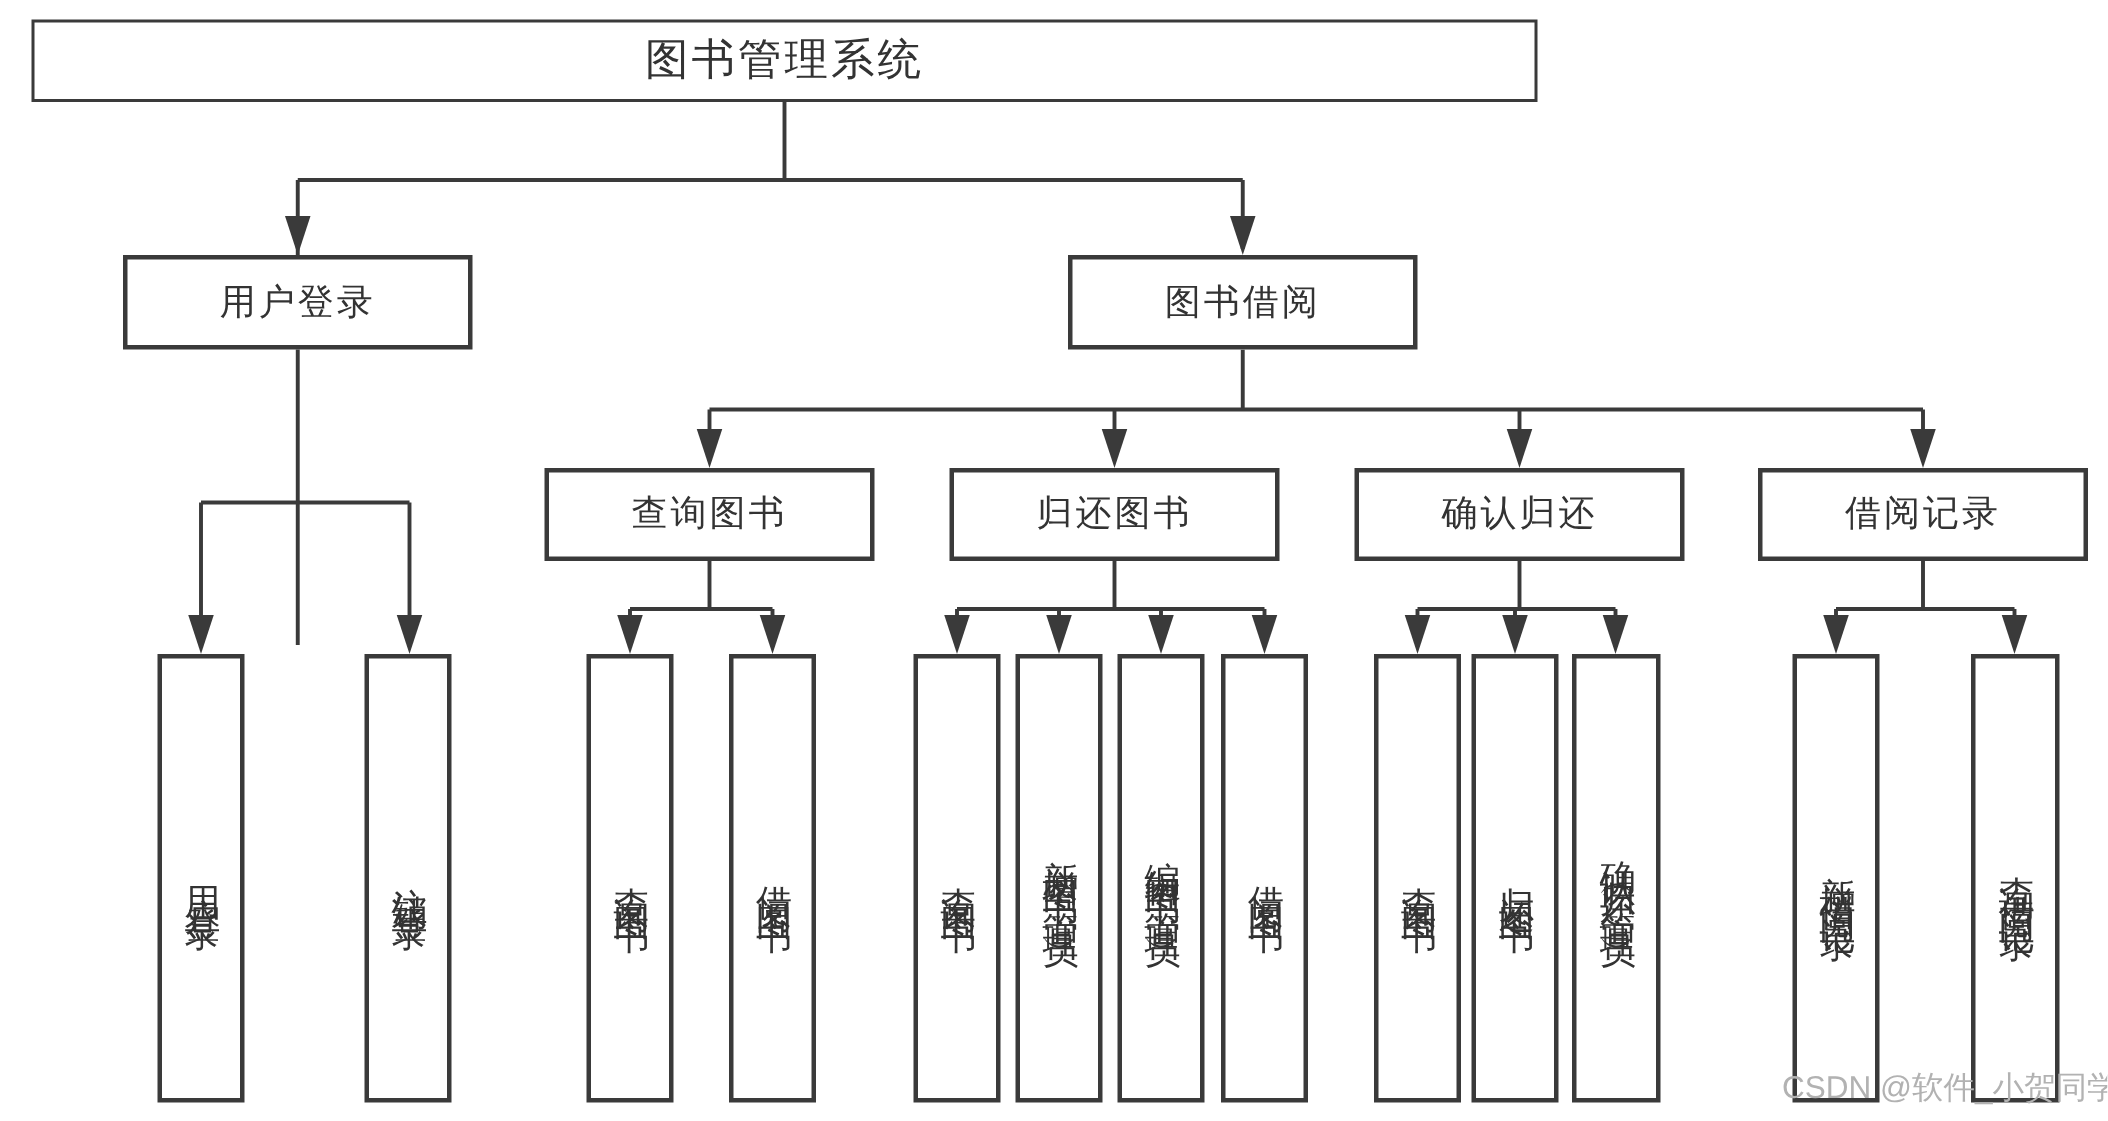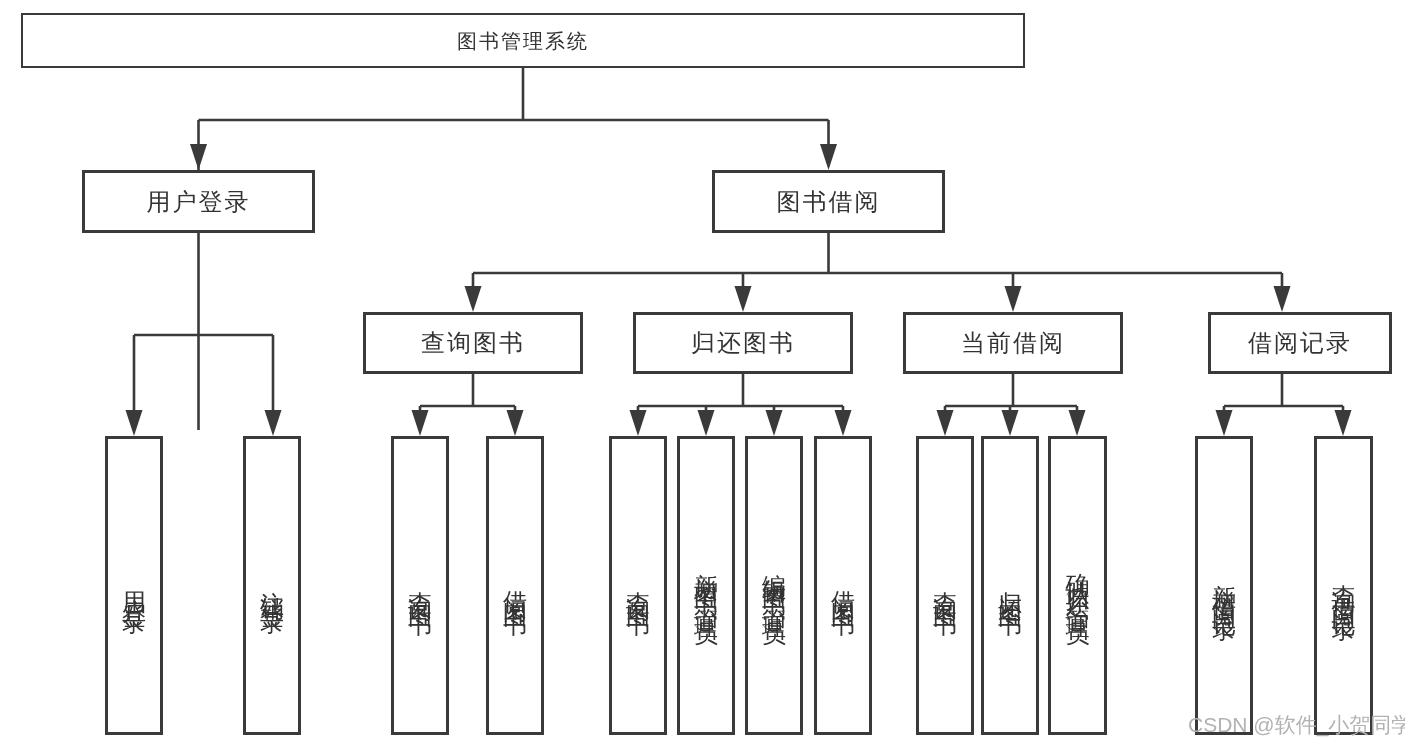--- a/index.html
+++ b/index.html
@@ -30,21 +30,21 @@
     border: 3px solid #3a3a3a;
     color: #333333;
     display: flex;
     align-items: center;
     justify-content: center;
     text-align: center;
     line-height: 1;
   }
   .node.root {
     border-width: 2px;
-    font-size: 20px;
+    font-size: 29px;
     letter-spacing: 2px;
     text-align: right;
   }
   .node.branch {
     font-size: 24px;
     letter-spacing: 2px;
   }
   .node.leaf {
     border-width: 3px;
     font-size: 24px;
@@ -117,23 +117,23 @@
     <span>图书借阅</span>
   </div>
 
   <div class="node branch" style="left:363px; top:312px; width:220px; height:62px;">
     <span>查询图书</span>
   </div>
   <div class="node branch" style="left:633px; top:312px; width:220px; height:62px;">
     <span>归还图书</span>
   </div>
   <div class="node branch" style="left:903px; top:312px; width:220px; height:62px;">
-    <span>当前借阅</span>
+    <span>确认归还</span>
   </div>
-  <div class="node branch" style="left:1208px; top:312px; width:184px; height:62px;">
+  <div class="node branch" style="left:1172px; top:312px; width:220px; height:62px;">
     <span>借阅记录</span>
   </div>
 
   <div class="node leaf" style="left:105px; top:436px; width:58px; height:299px;">
     <span class="vtext">用户登录</span>
   </div>
   <div class="node leaf" style="left:243px; top:436px; width:58px; height:299px;">
     <span class="vtext">注销登录</span>
   </div>
 

